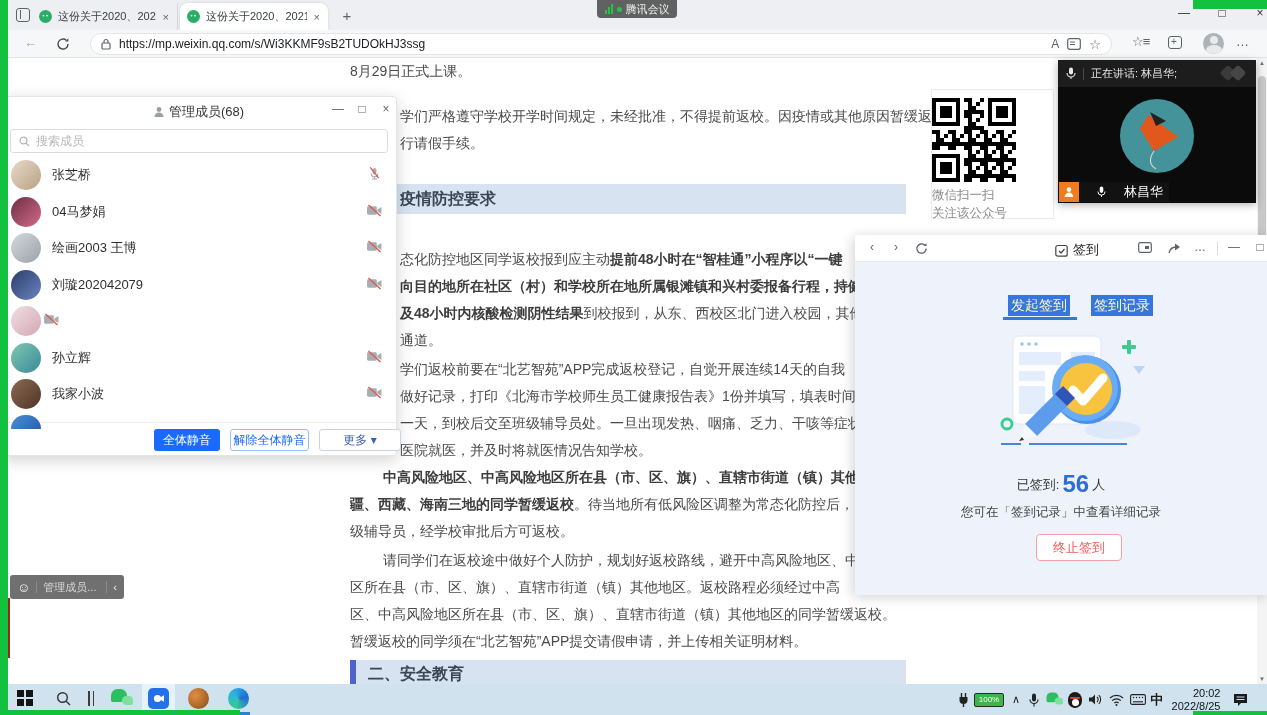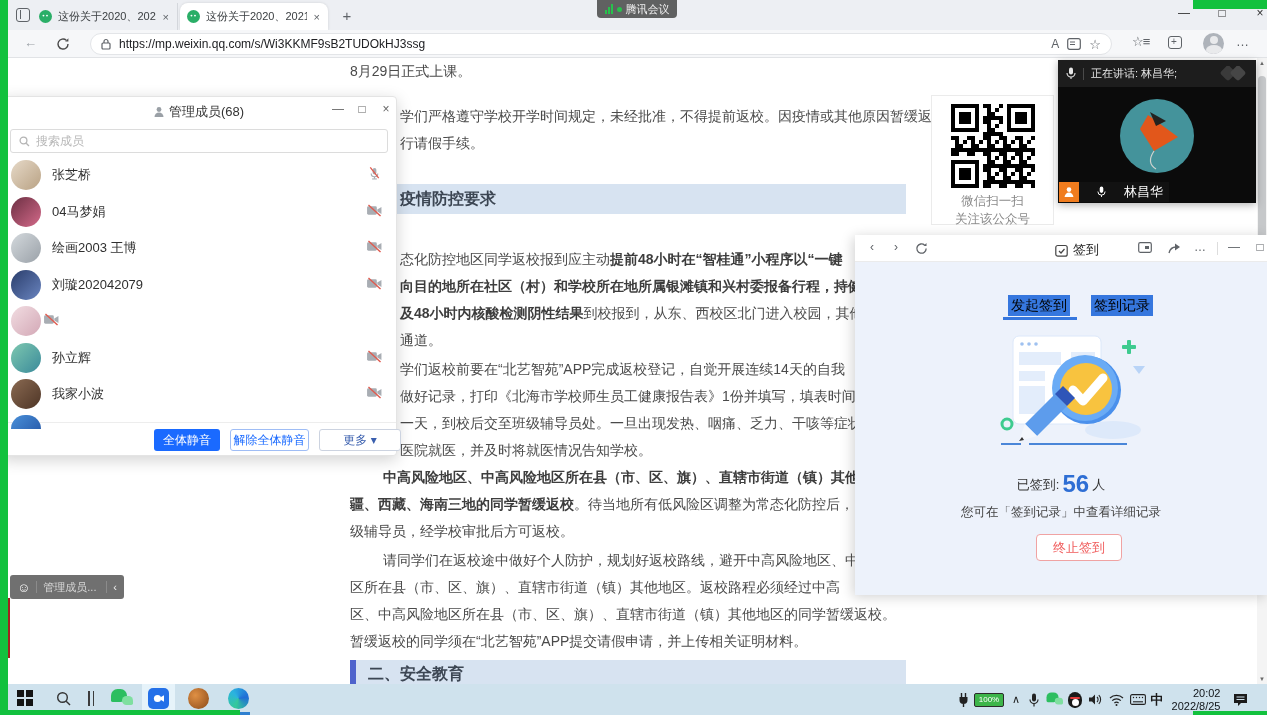--- a/index.html
+++ b/index.html
@@ -54,21 +54,21 @@
   .band{position:absolute;background:#d7e3f1;z-index:2;}
   .band .bandtext{position:absolute;font-size:16px;font-weight:bold;color:#3c4653;top:5px;}
   .band .accent{position:absolute;left:0;top:0;width:6px;height:100%;background:#4f63cc;}
 
   
   .pgscroll{left:1257px;top:58px;width:10px;height:626px;background:#f4f4f4;z-index:2;}
   .pgscroll .thumb{position:absolute;left:1px;top:18px;width:8px;height:250px;background:#c6c8ca;border-radius:4px;}
   .scroll-arrow{position:absolute;left:0;width:10px;text-align:center;font-size:6px;color:#6a6a6a;}
 
   
-  .qrcard{left:931px;top:95px;width:123px;height:130px;background:#fff;border:1px solid #ebebeb;z-index:2;text-align:center;}
+  .qrcard{left:931px;top:89px;width:123px;height:130px;background:#fff;border:1px solid #ebebeb;z-index:2;}
   .qrtxt{font-size:12.5px;color:#8a8a8a;line-height:18px;}
 
   
   .mpanel{left:0;top:96px;width:397px;height:360px;background:#fff;border:1px solid #e4e4e4;border-radius:4px;
     box-shadow:0 4px 16px rgba(0,0,0,.18);z-index:30;}
   .mp-head{position:absolute;left:0;top:0;width:100%;height:28px;}
   .mp-title{position:absolute;left:0;width:100%;text-align:center;top:6px;font-size:13px;color:#333;}
   .mp-ctl{position:absolute;top:5px;font-size:12px;color:#666;width:18px;text-align:center;}
   .mp-search{position:absolute;left:9px;top:32px;width:378px;height:24px;border:1px solid #dcdcdc;border-radius:3px;display:flex;align-items:center;padding:0 8px;gap:6px;}
   .mp-search span{font-size:12px;color:#b8b8b8;}
@@ -93,21 +93,21 @@
   .vp-chip{position:absolute;left:1px;top:95px;height:20px;background:rgba(20,20,20,.85);display:flex;align-items:center;padding:0 6px 0 0;gap:18px;}
   .vp-chip .pbox{width:20px;height:20px;background:#f07c1e;display:flex;align-items:center;justify-content:center;}
   .vp-chip .nm{color:#fff;font-size:13px;}
 
   
   .spanel{left:855px;top:235px;width:412px;height:360px;z-index:20;box-shadow:-2px 2px 12px rgba(0,0,0,.18);}
   .sp-toolbar{position:absolute;left:0;top:0;width:100%;height:27px;background:#fff;border-bottom:1px solid #ebebeb;}
   .sp-ic{position:absolute;top:5px;font-size:12px;color:#5f6368;width:18px;text-align:center;}
   .sp-title{position:absolute;left:200px;top:6px;font-size:13px;color:#222;display:flex;gap:5px;align-items:center;}
   .sp-body{position:absolute;left:0;top:27px;width:100%;height:333px;background:#edf2fb;}
-  .sp-tab{position:absolute;top:33px;height:21px;background:#3677de;color:#000000;font-size:14px;line-height:21px;padding:0 3px;}
+  .sp-tab{position:absolute;top:33px;height:21px;background:#3677de;color:#fef9c3;font-size:14px;line-height:21px;padding:0 3px;}
   .sp-underline{position:absolute;left:148px;top:55px;width:74px;height:3px;background:#3677de;}
   .sp-signed{position:absolute;left:0;top:208px;width:100%;text-align:center;color:#333;font-size:13px;}
   .sp-count{color:#2e6ed4;font-size:24px;font-weight:bold;vertical-align:-3px;margin:0 3px;}
   .sp-hint{position:absolute;left:0;top:242px;width:100%;text-align:center;color:#444;font-size:12.5px;}
   .sp-stop{position:absolute;left:181px;top:272px;width:86px;height:27px;background:#fff;border:1px solid #f0a3a3;border-radius:4px;color:#f05c5c;font-size:13px;text-align:center;line-height:25px;}
 
   
   .chatbar{left:10px;top:575px;width:114px;height:24px;background:rgba(96,96,96,.9);border-radius:3px;z-index:16;display:flex;align-items:center;padding:0 7px;gap:6px;}
   .chatbar .sm{color:#fff;font-size:13px;}
   .chatbar .ph{color:#d8d8d8;font-size:11px;flex:1;white-space:nowrap;}

